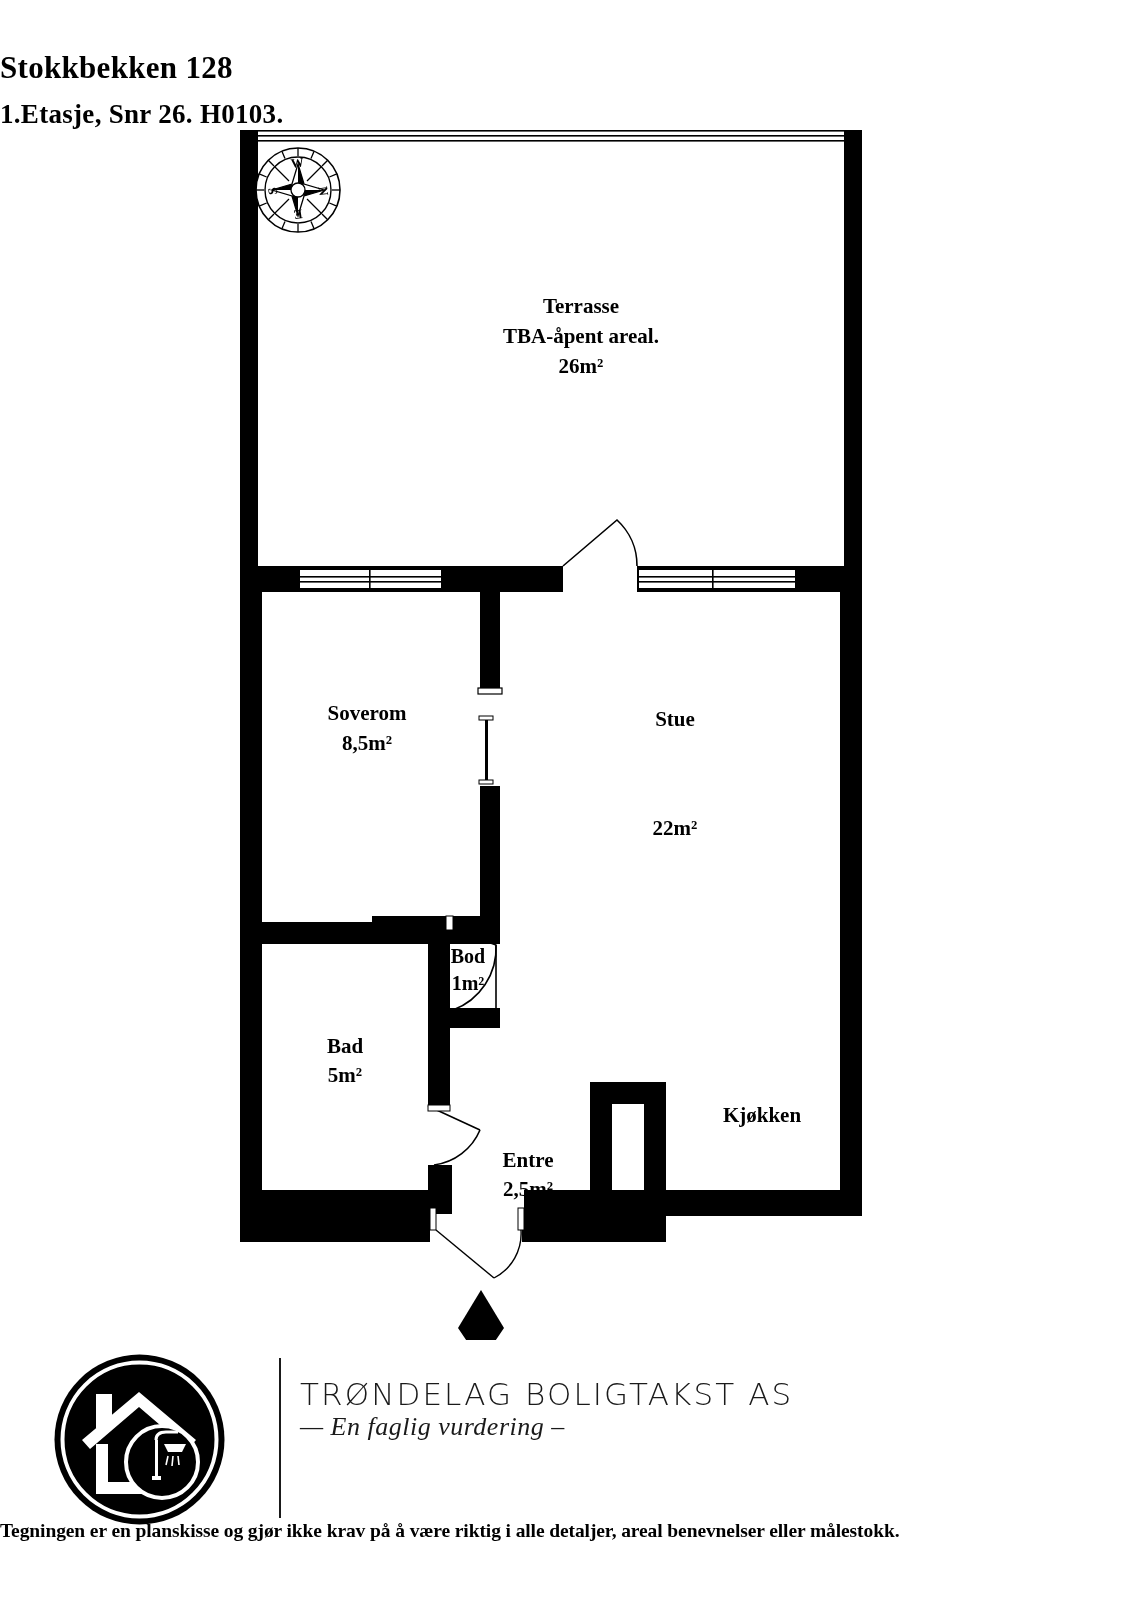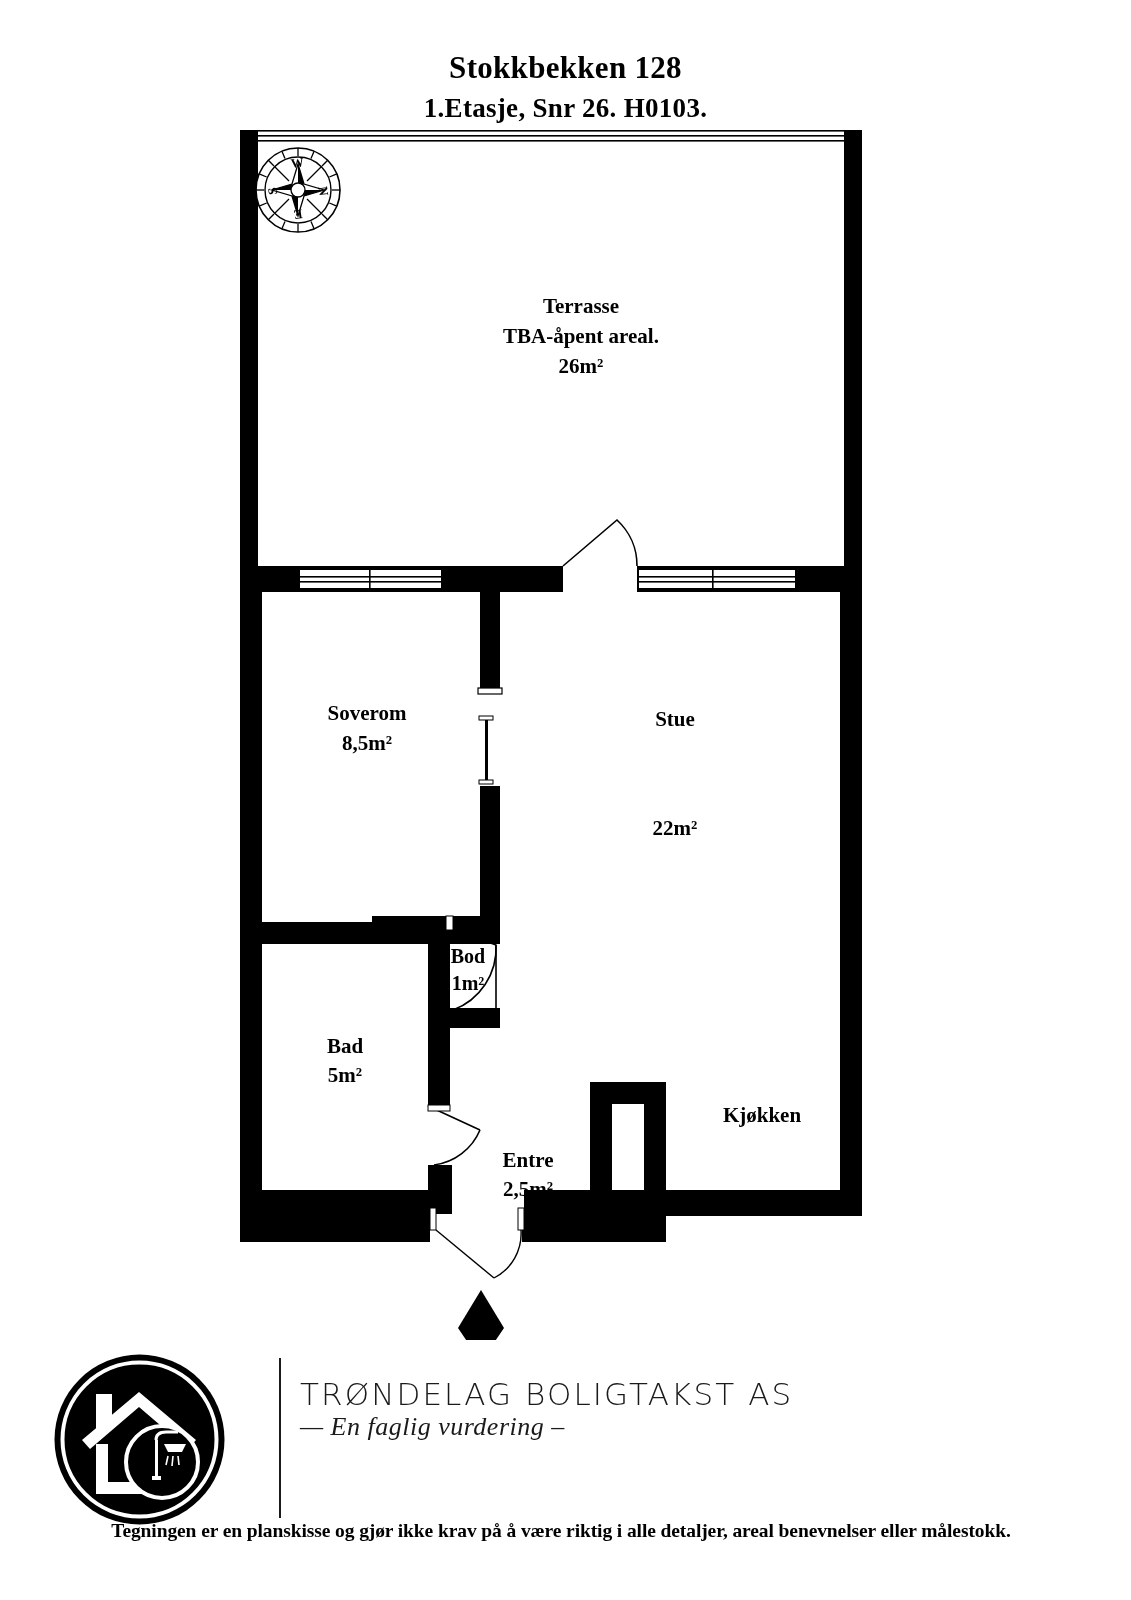--- a/index.html
+++ b/index.html
@@ -21,34 +21,34 @@
     width: 1131px;
     height: 1600px;
   }
 
   
   .title-block {
     position: absolute;
     top: 50px;
     left: 0;
     width: 1131px;
-    text-align: center;
+    text-align: left;
   }
   .title-line1 {
     font-size: 31px;
     font-weight: bold;
     letter-spacing: 0.3px;
     line-height: 1.15;
   }
   .title-line2 {
     font-size: 27px;
     font-weight: bold;
     letter-spacing: 0.3px;
     line-height: 1.2;
-    margin-top: 6px;
+    margin-top: 12px;
   }
 
   
   .plan-wrap {
     position: absolute;
     top: 130px;
     left: 232px;
     width: 650px;
     height: 1210px;
   }
@@ -105,21 +105,20 @@
     color: #1a1a1a;
     letter-spacing: 0.5px;
   }
 
   
   .footer-note {
     position: absolute;
     top: 1520px;
     left: 0;
     width: 1122px;
-    text-align: center;
     font-size: 19.5px;
     font-weight: bold;
     letter-spacing: -0.1px;
   }
 </style>
 </head>
 <body>
 
 <div class="page">
 

